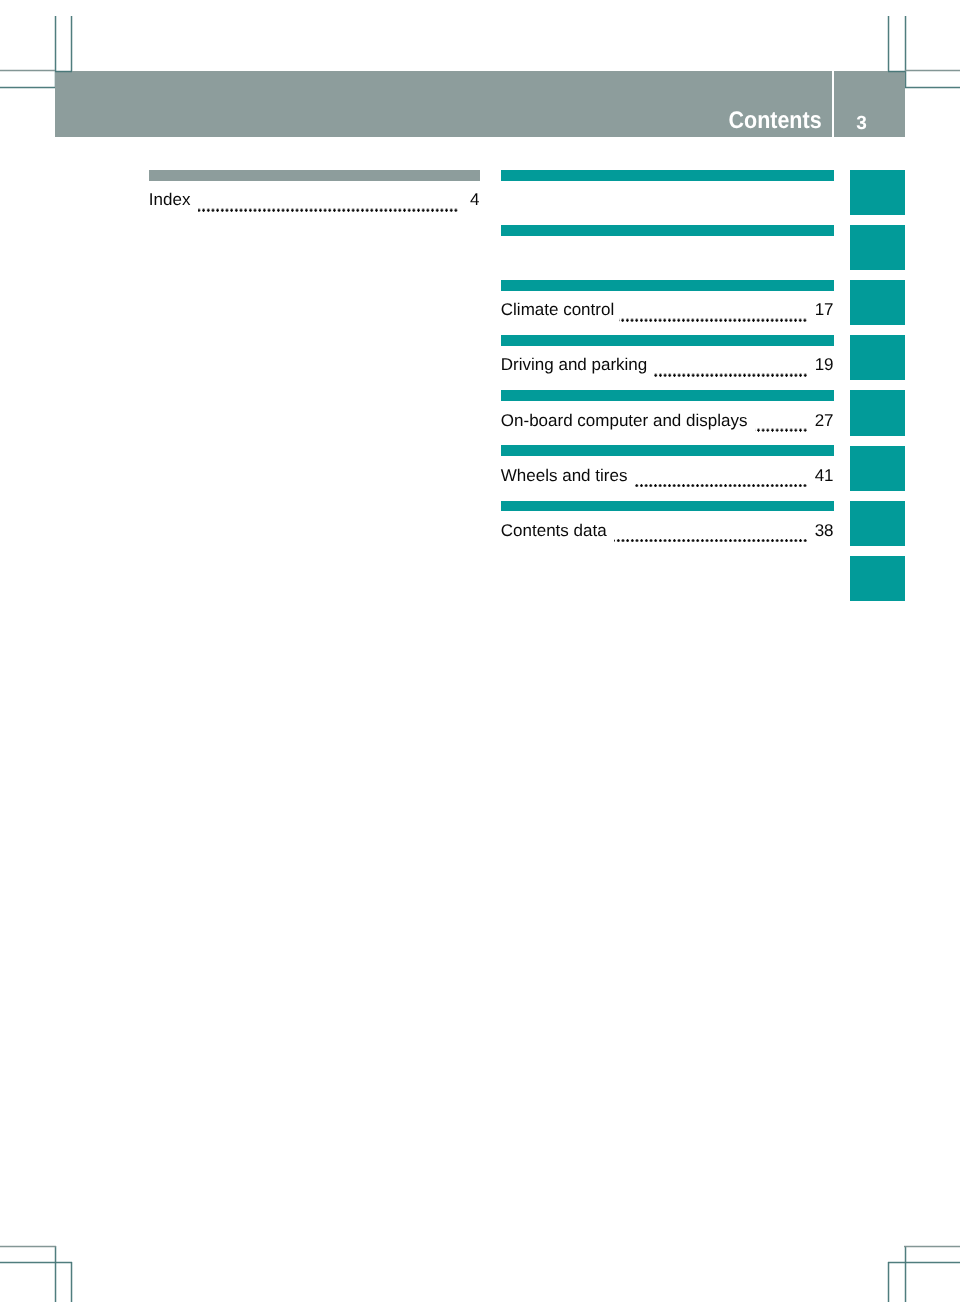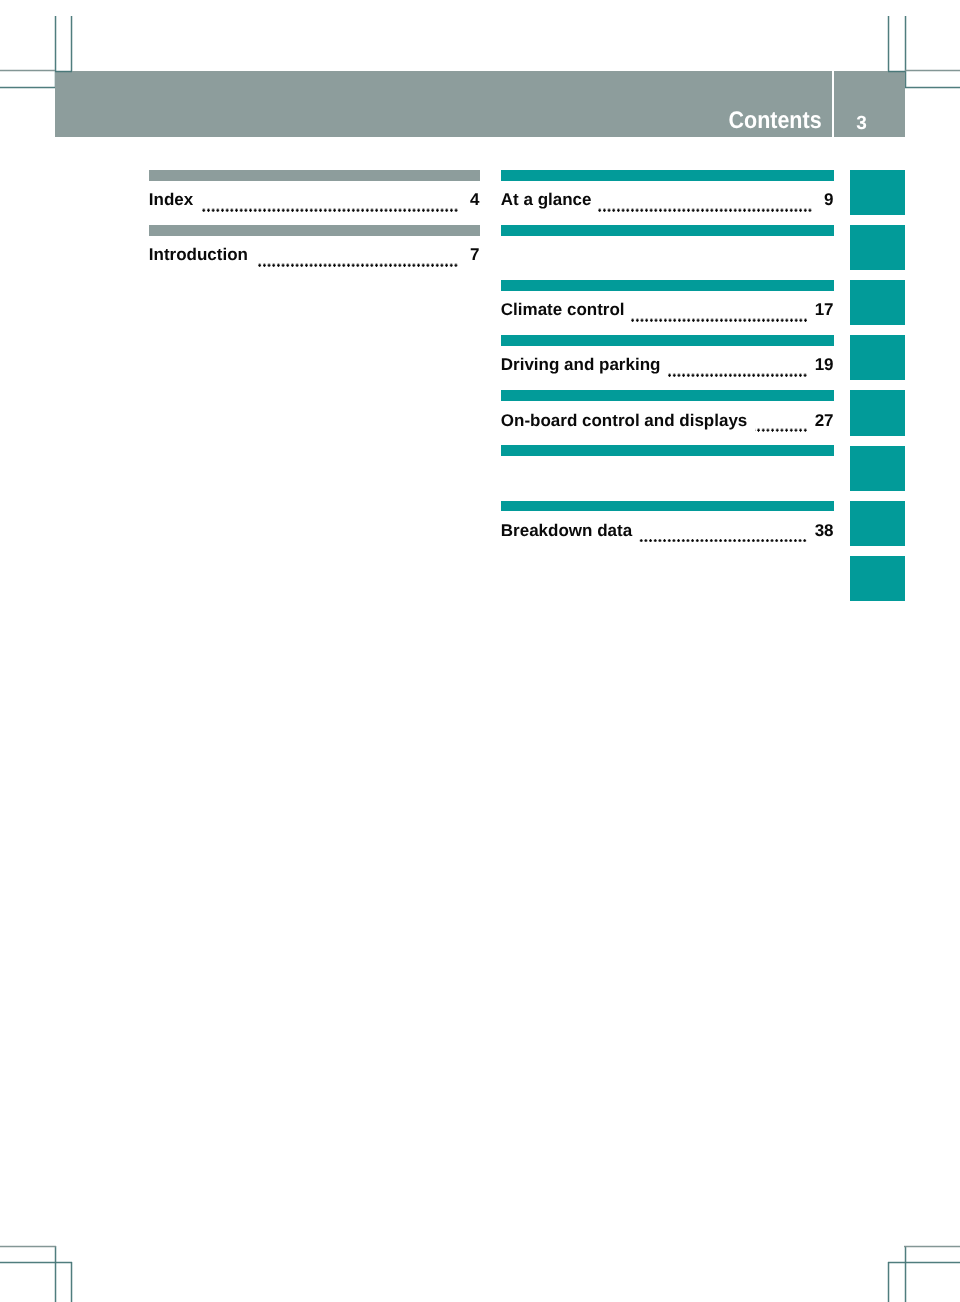--- a/index.html
+++ b/index.html
@@ -29,21 +29,21 @@
 
   
   .col{position:absolute;top:154px;}
   .col-left{left:149.4px;width:330.2px;}
   .col-right{left:501.4px;width:332.2px;}
   .entry{position:relative;height:55.1px;}
   .rule{height:10.8px;}
   .rule-grey{background:#8d9d9c;}
   .rule-teal{background:#029b99;}
   .line{position:absolute;left:-0.6px;right:0;top:20.2px;height:20px;
-        display:flex;align-items:flex-start;font-weight:bold;font-size:17px;color:#0a0a0a;
+        display:flex;align-items:flex-start;font-weight:normal;font-size:17px;color:#0a0a0a;
         line-height:20px;white-space:nowrap;}
   .ttl{display:inline-block;flex:0 0 auto;}
   .dotwrap{flex:1 1 auto;position:relative;height:20px;
            margin-left:4.6px;margin-right:7.2px;}
   .dots{position:absolute;right:0;left:0;bottom:-1.7px;height:3.8px;
         font-size:0;line-height:0;color:transparent;
         background-image:
           radial-gradient(circle closest-side at 50% 50%, #000 0 62%, rgba(0,0,0,0) 100%),
           radial-gradient(circle closest-side at 50% 50%, rgba(0,0,0,.45) 0 70%, rgba(0,0,0,0) 100%);
         background-size:4.68px 2.6px, 4.68px 3.8px;
@@ -95,41 +95,24 @@
       <div class="entry">
         <div class="rule rule-grey"></div>
         <div class="line">
           <span class="ttl">Index</span>
           <span class="dotwrap">
             <span class="dots" style="left: 3.19375px;">................................................................................</span>
           </span>
           <span class="num">4</span>
         </div>
       </div>
-      <div class="entry">
-        <div class="rule rule-grey"></div>
-        <div class="line">
-          <span class="ttl">Introduction</span>
-          <span class="dotwrap">
-            <span class="dots" style="left: 4.60375px;">................................................................................</span>
-          </span>
-          <span class="num">7</span>
-        </div>
-      </div>
     </div>
   <div class="col col-right" id="colRight">
       <div class="entry">
         <div class="rule rule-teal"></div>
-        <div class="line">
-          <span class="ttl">At a glance</span>
-          <span class="dotwrap">
-            <span class="dots" style="left: 1.01687px;">................................................................................</span>
-          </span>
-          <span class="num">9</span>
-        </div>
       </div>
       <div class="entry">
         <div class="rule rule-teal"></div>
       </div>
       <div class="entry">
         <div class="rule rule-teal"></div>
         <div class="line">
           <span class="ttl">Climate control</span>
           <span class="dotwrap">
             <span class="dots" style="left: 0.488125px;">................................................................................</span>
@@ -143,34 +126,41 @@
           <span class="ttl">Driving and parking</span>
           <span class="dotwrap">
             <span class="dots" style="left: 2.0375px;">................................................................................</span>
           </span>
           <span class="num">19</span>
         </div>
       </div>
       <div class="entry">
         <div class="rule rule-teal"></div>
         <div class="line">
-          <span class="ttl">On-board control and displays</span>
+          <span class="ttl">On-board computer and displays</span>
           <span class="dotwrap">
             <span class="dots" style="left: 2.94313px;">................................................................................</span>
           </span>
           <span class="num">27</span>
         </div>
       </div>
       <div class="entry">
         <div class="rule rule-teal"></div>
+        <div class="line">
+          <span class="ttl">Wheels and tires</span>
+          <span class="dotwrap">
+            <span class="dots" style="left: 3.16875px;">................................................................................</span>
+          </span>
+          <span class="num">41</span>
+        </div>
       </div>
       <div class="entry">
         <div class="rule rule-teal"></div>
         <div class="line">
-          <span class="ttl">Breakdown data</span>
+          <span class="ttl">Contents data</span>
           <span class="dotwrap">
             <span class="dots" style="left: 2.71437px;">................................................................................</span>
           </span>
           <span class="num">38</span>
         </div>
       </div>
     </div>
   <div class="tabs" id="tabs">
       <div class="tab"></div>
       <div class="tab"></div>

